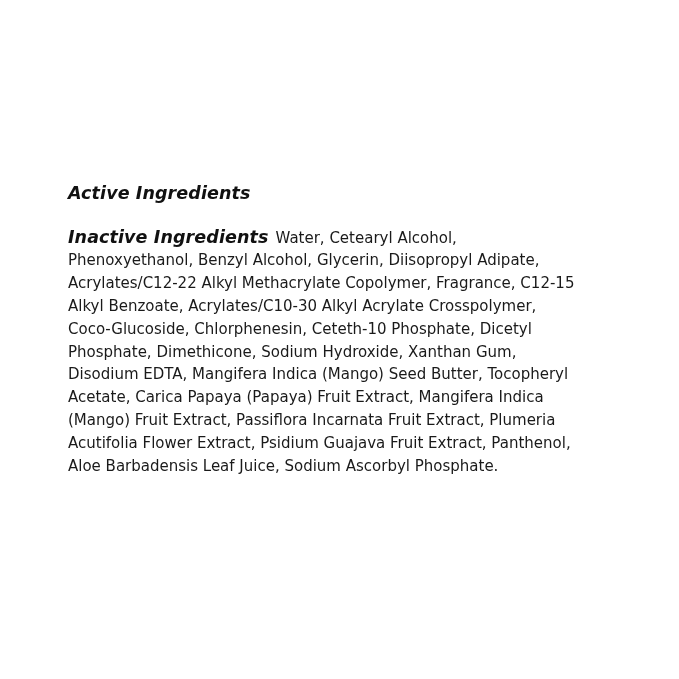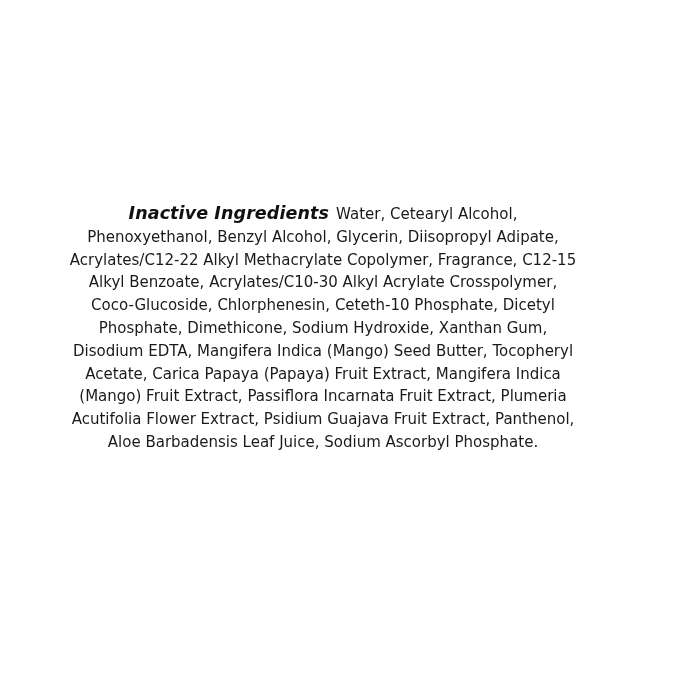--- a/index.html
+++ b/index.html
@@ -41,37 +41,38 @@
     font-size: 15px;
     line-height: 1.45;
     color: #1a1a1a;
     margin-top: 1px;
   }
   .inactive-block {
     margin-top: 20px;
     font-size: 15px;
     line-height: 1.52;
     color: #1a1a1a;
-    text-align: center;
+    text-align: left;
   }
   .inactive-block .heading {
     display: inline;
     margin-right: 7px;
   }
   .inactive-list {
     display: inline;
   }
 </style>
 </head>
 <body>
 
 <div class="page">
   <div class="content">
 
     <div class="section">
+      <div class="heading">Active Ingredients</div>
     </div>
 
     <div class="inactive-block">
       <span class="heading">Inactive  Ingredients</span><span class="inactive-list">Water, Cetearyl Alcohol, Phenoxyethanol, Benzyl Alcohol, Glycerin, Diisopropyl Adipate, Acrylates/C12-22 Alkyl Methacrylate Copolymer, Fragrance, C12-15 Alkyl Benzoate, Acrylates/C10-30 Alkyl Acrylate Crosspolymer, Coco-Glucoside, Chlorphenesin, Ceteth-10 Phosphate, Dicetyl Phosphate, Dimethicone, Sodium Hydroxide, Xanthan Gum, Disodium EDTA, Mangifera Indica (Mango) Seed Butter, Tocopheryl Acetate, Carica Papaya (Papaya) Fruit Extract, Mangifera Indica (Mango) Fruit Extract, Passiflora Incarnata Fruit Extract, Plumeria Acutifolia Flower Extract, Psidium Guajava Fruit Extract, Panthenol, Aloe Barbadensis Leaf Juice, Sodium Ascorbyl Phosphate.</span>
     </div>
 
   </div>
 </div>
 
 </body></html>

